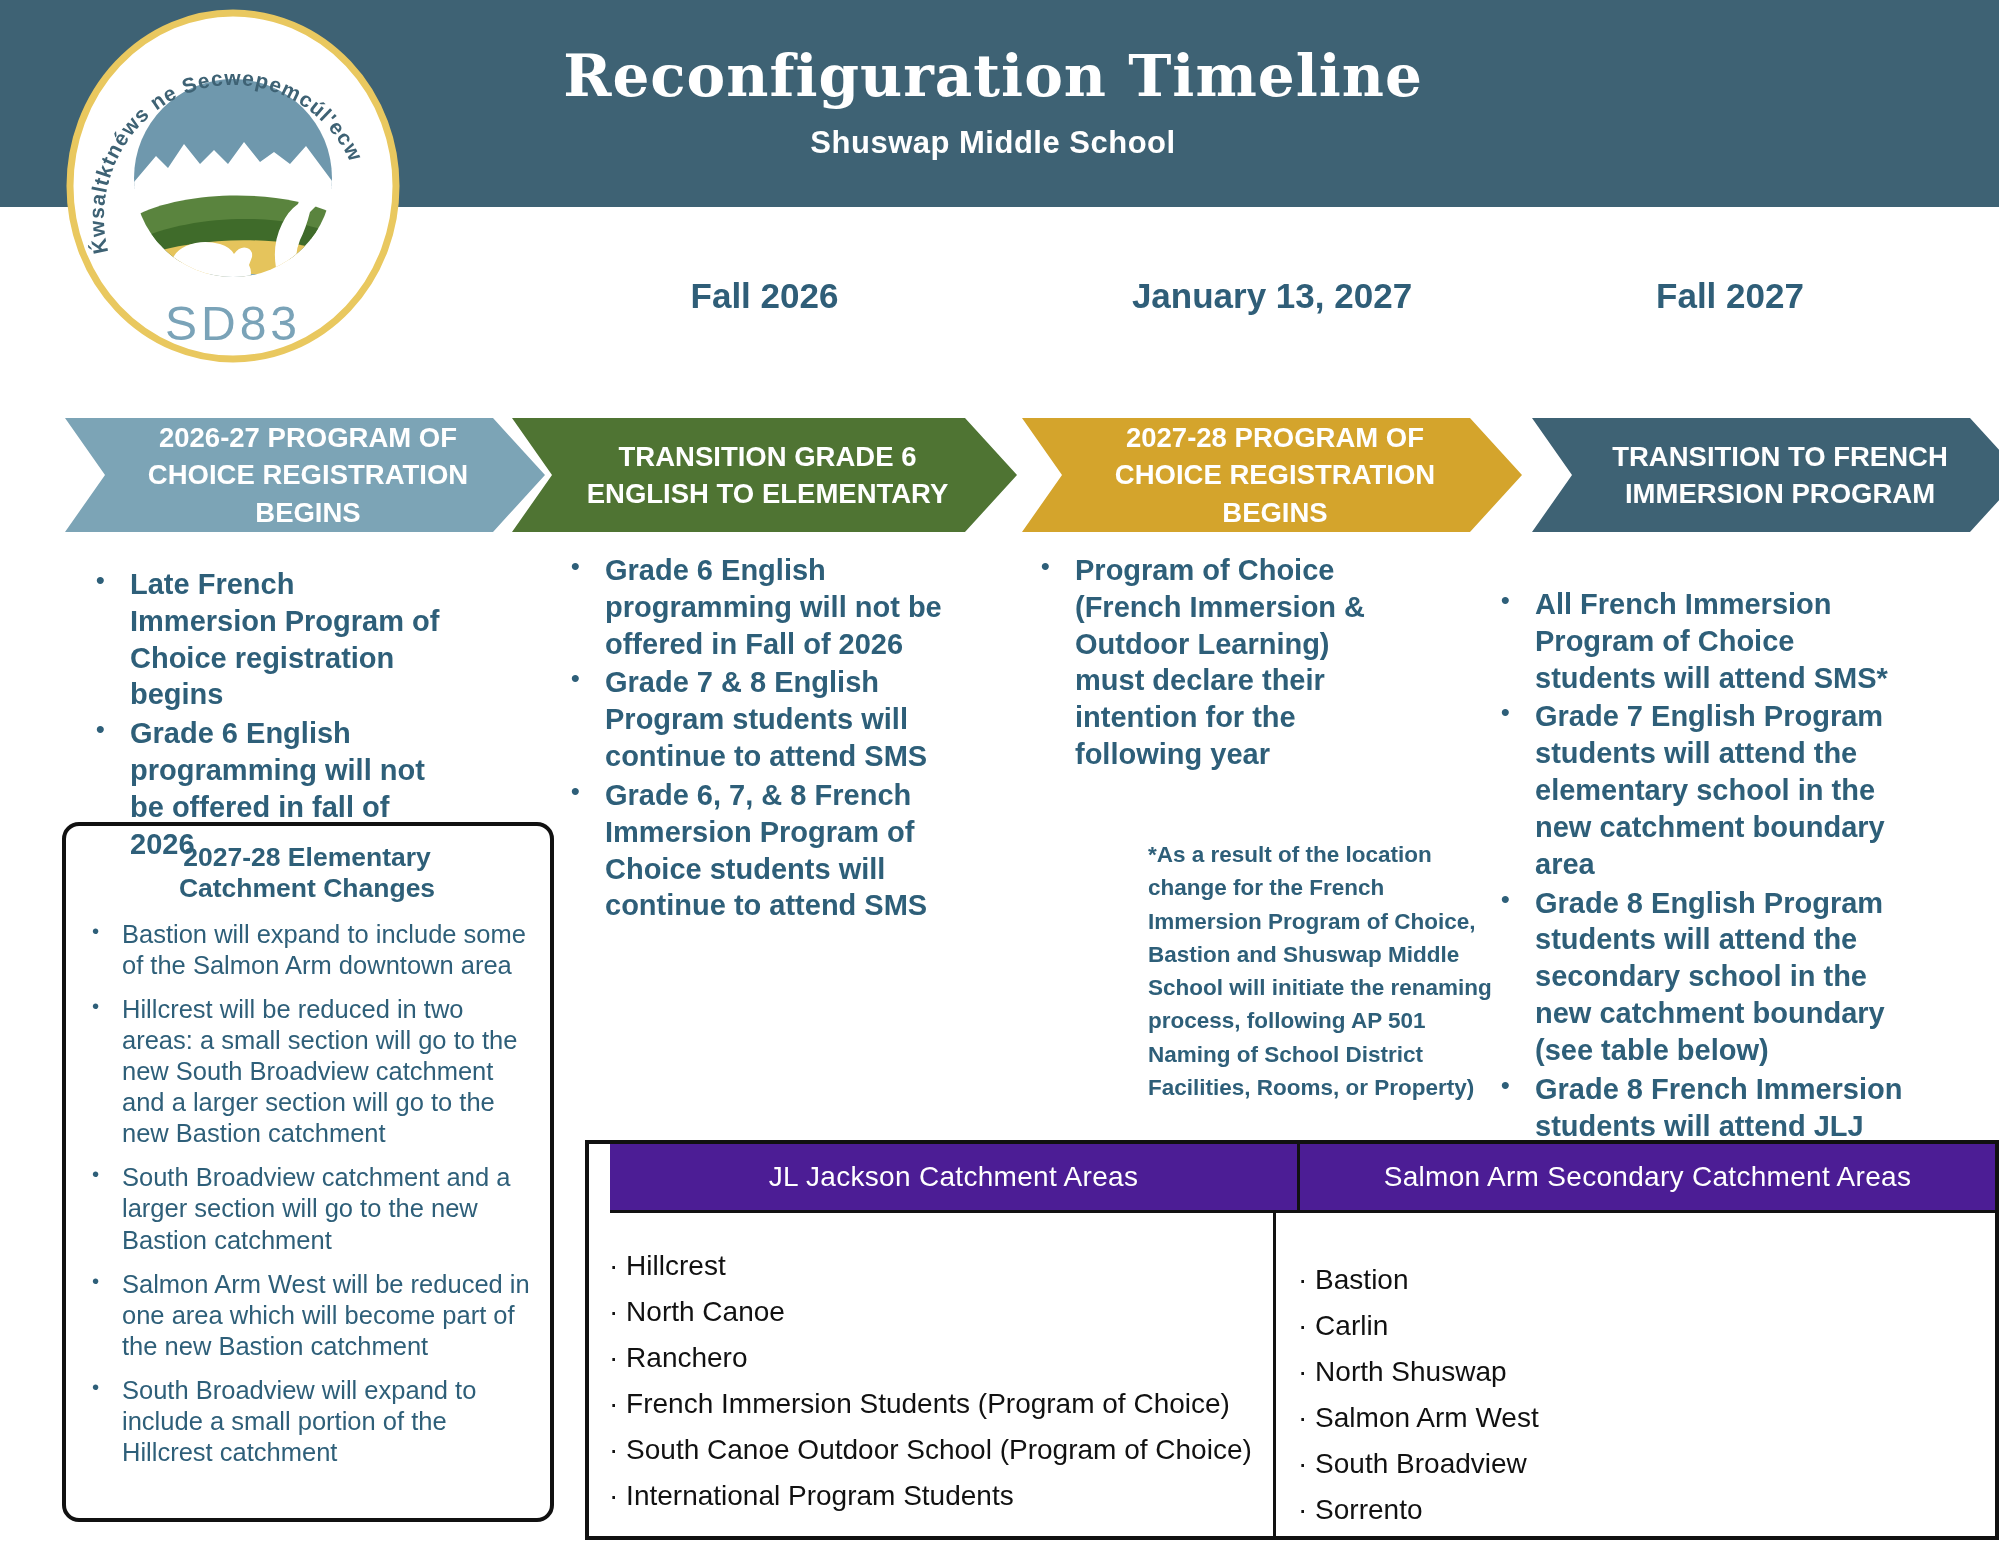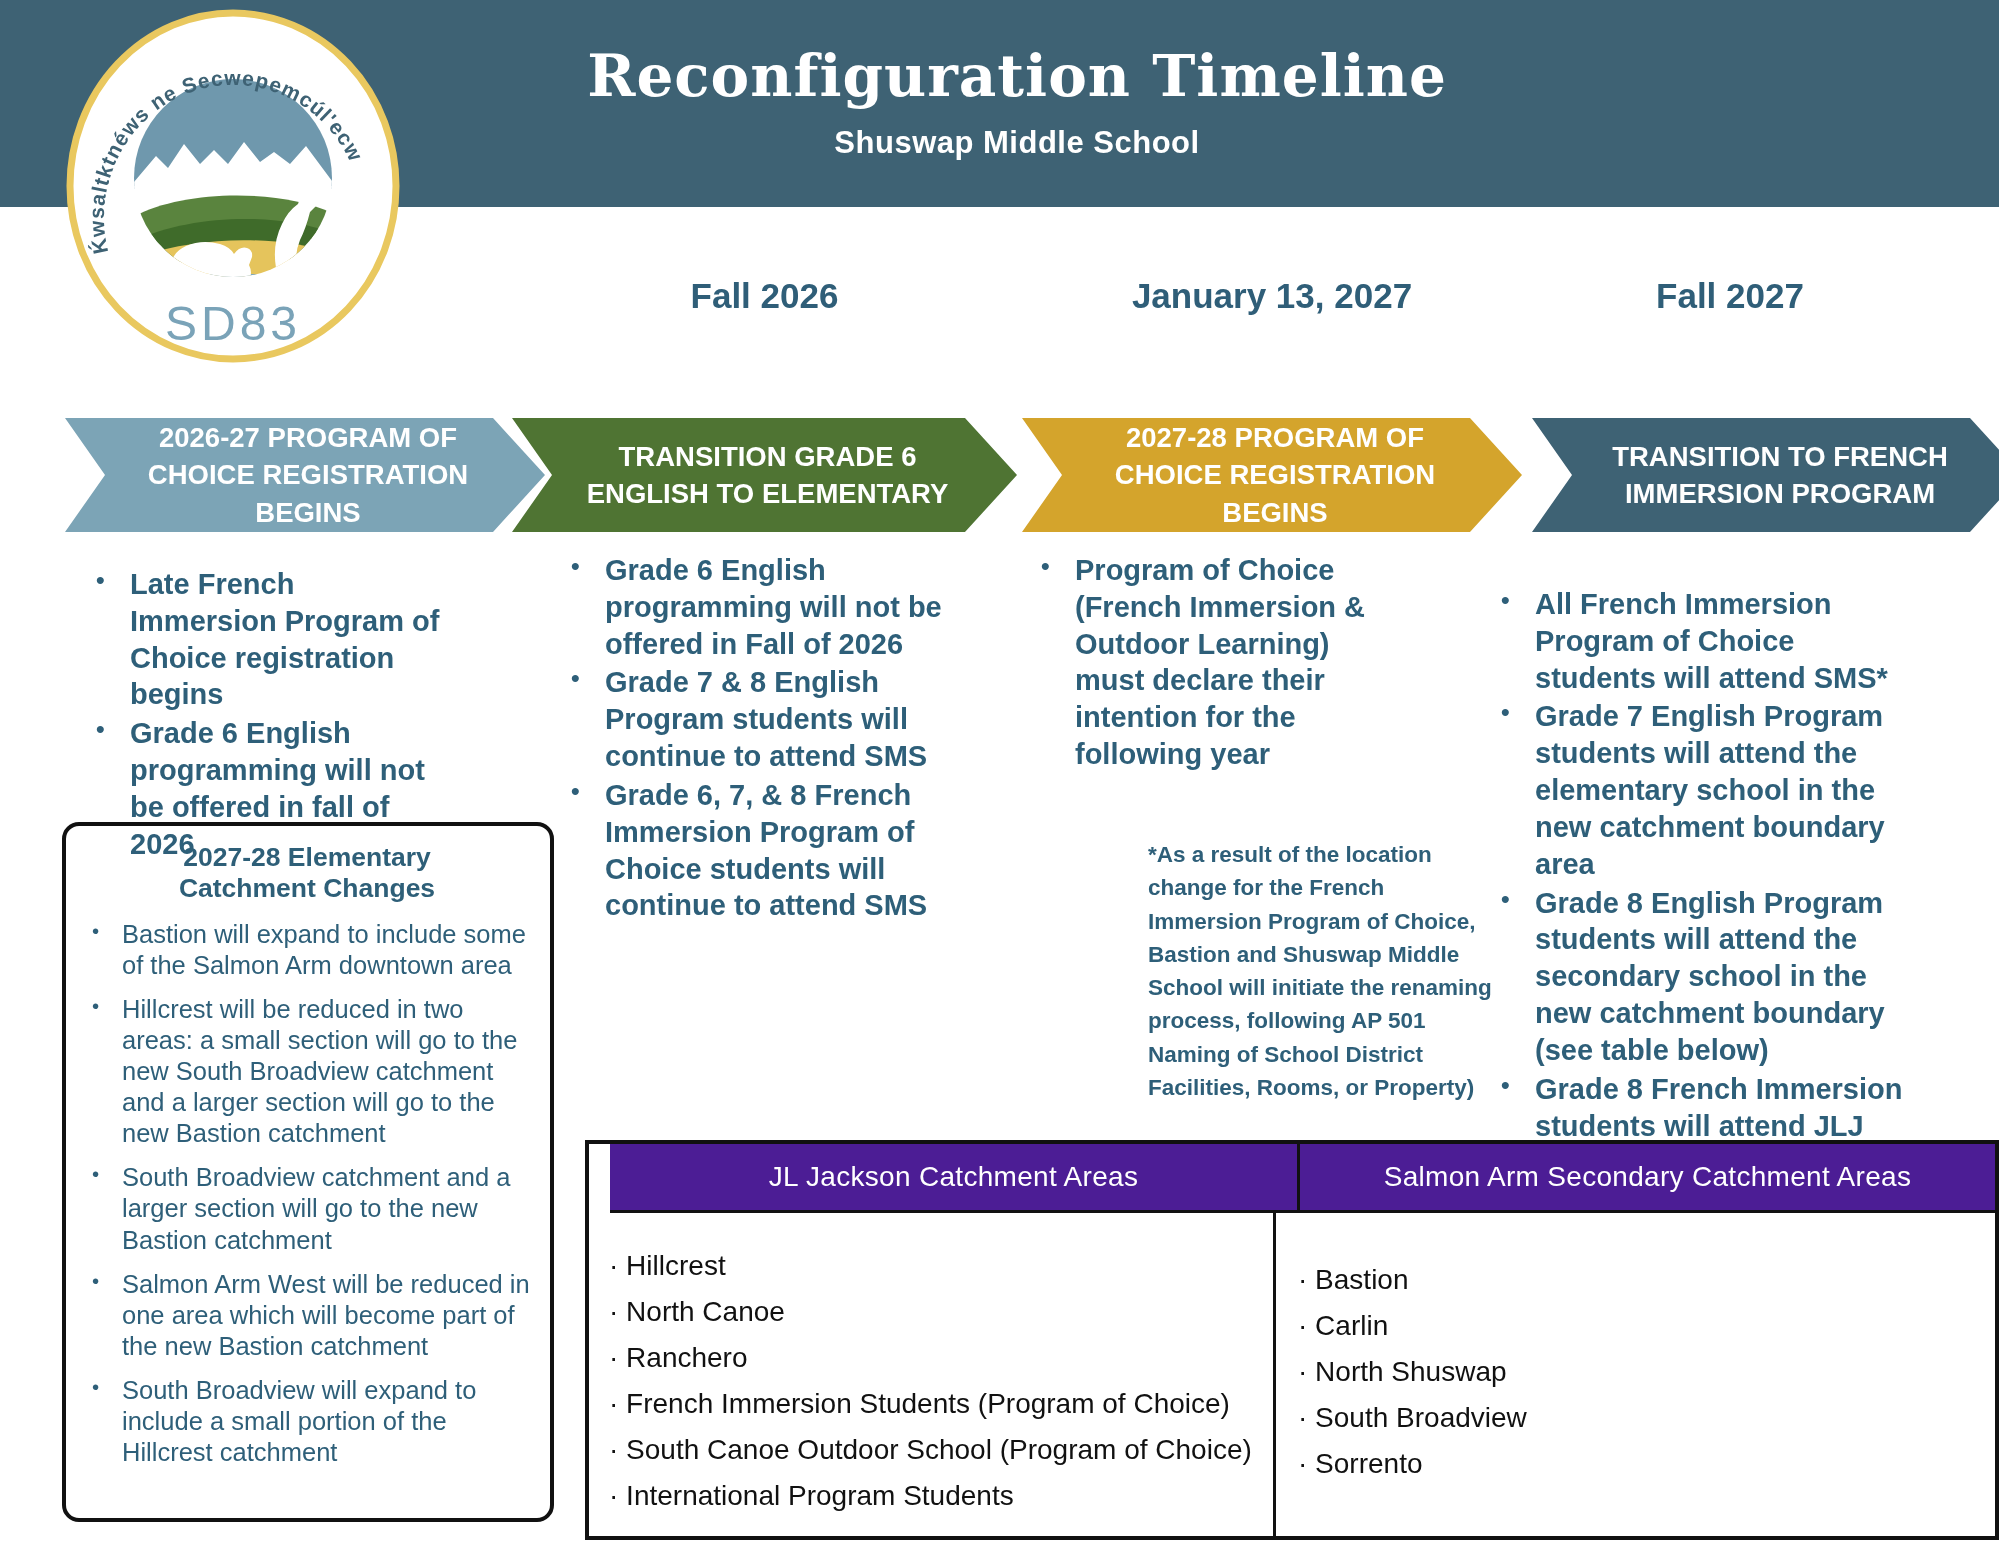--- a/index.html
+++ b/index.html
@@ -9,21 +9,21 @@
     background:#ffffff;
     overflow:hidden;
     font-family:"Liberation Sans", sans-serif;
   }
   
   .header-band{
     position:absolute;left:0;top:0;width:1999px;height:207px;
     background:#3e6274;
   }
   .title-wrap{
-    position:absolute;left:392px;top:0;width:1250px;height:207px;
+    position:absolute;left:368px;top:0;width:1250px;height:207px;
     display:flex;flex-direction:column;align-items:center;justify-content:center;
     color:#ffffff;text-align:center;
   }
   .main-title{
     font-family:"DejaVu Serif", serif;
     font-weight:bold;font-size:58px;line-height:1.05;letter-spacing:1px;
   }
   .sub-title{
     margin-top:18px;font-weight:bold;font-size:31px;letter-spacing:.5px;
   }
@@ -186,20 +186,21 @@
           <li>French Immersion Students (Program of Choice)</li>
           <li>South Canoe Outdoor School (Program of Choice)</li>
           <li>International Program Students</li>
         </ul>
       </div>
       <div class="table-cell td-right">
         <ul class="cell-list">
           <li>Bastion</li>
           <li>Carlin</li>
           <li>North Shuswap</li>
+          <li>Salmon Arm West</li>
           <li>South Broadview</li>
           <li>Sorrento</li>
         </ul>
       </div>
     </div>
   </div>
 
 </div>
 
 </body></html>

